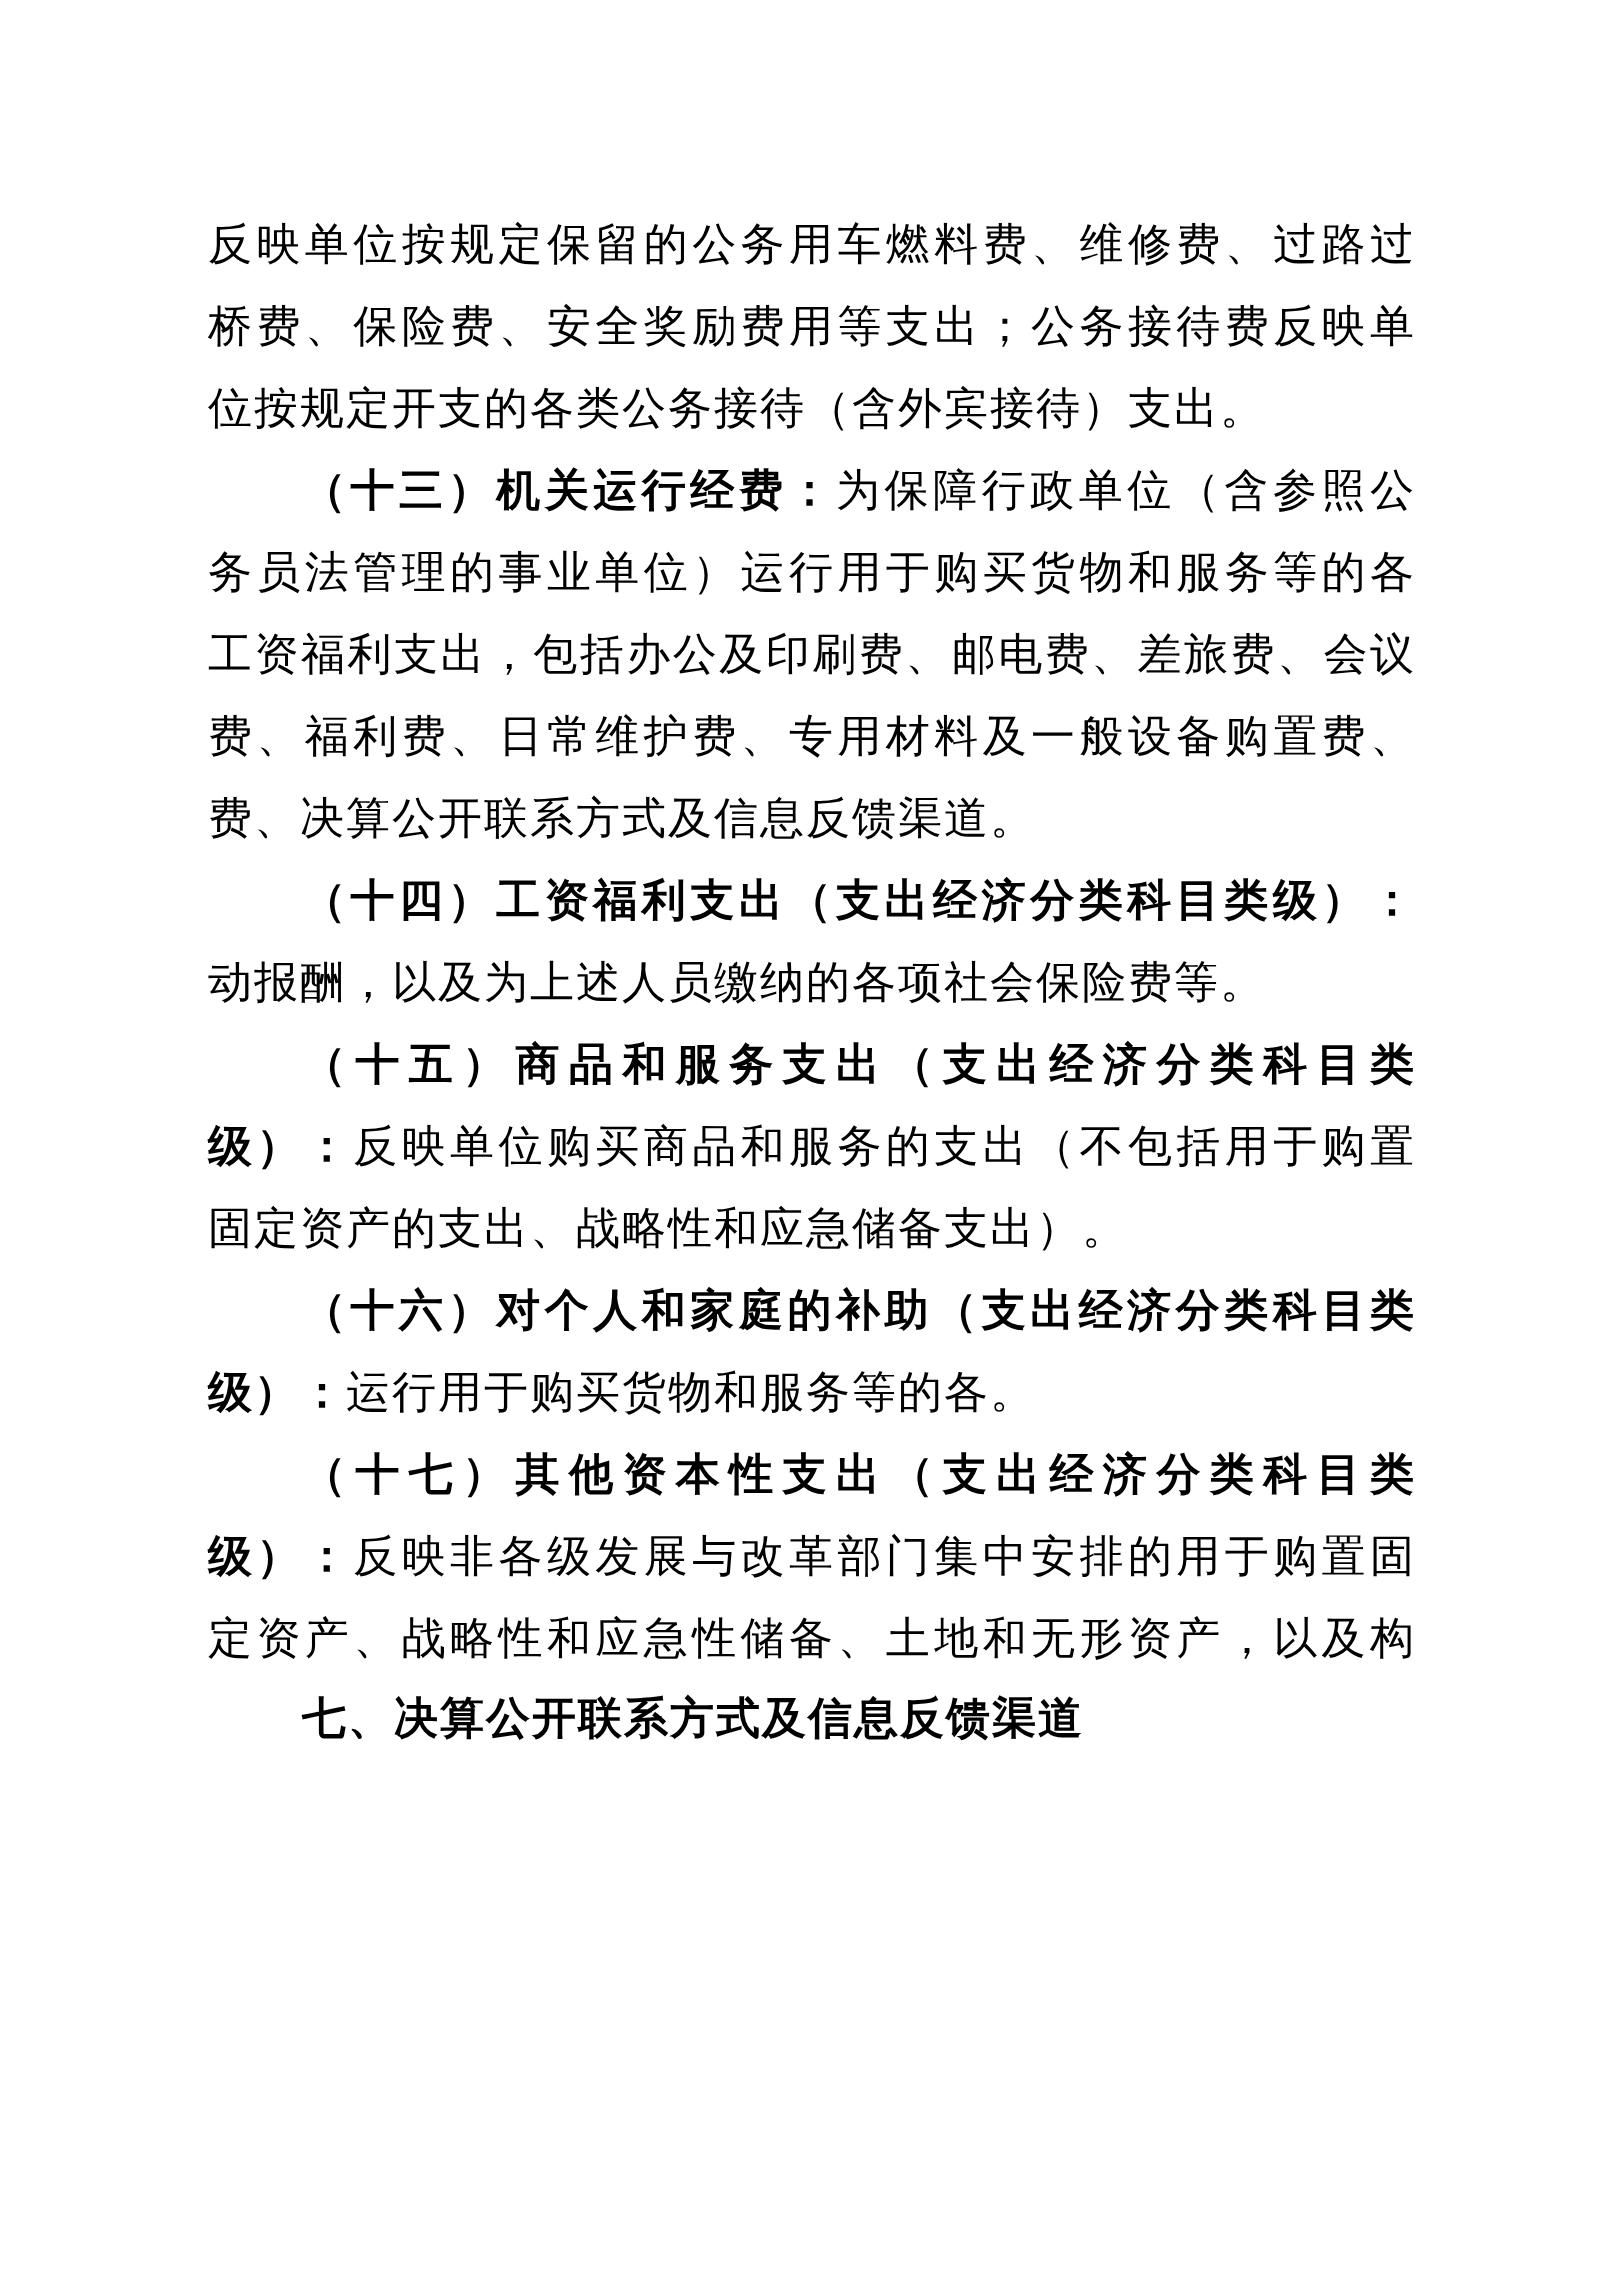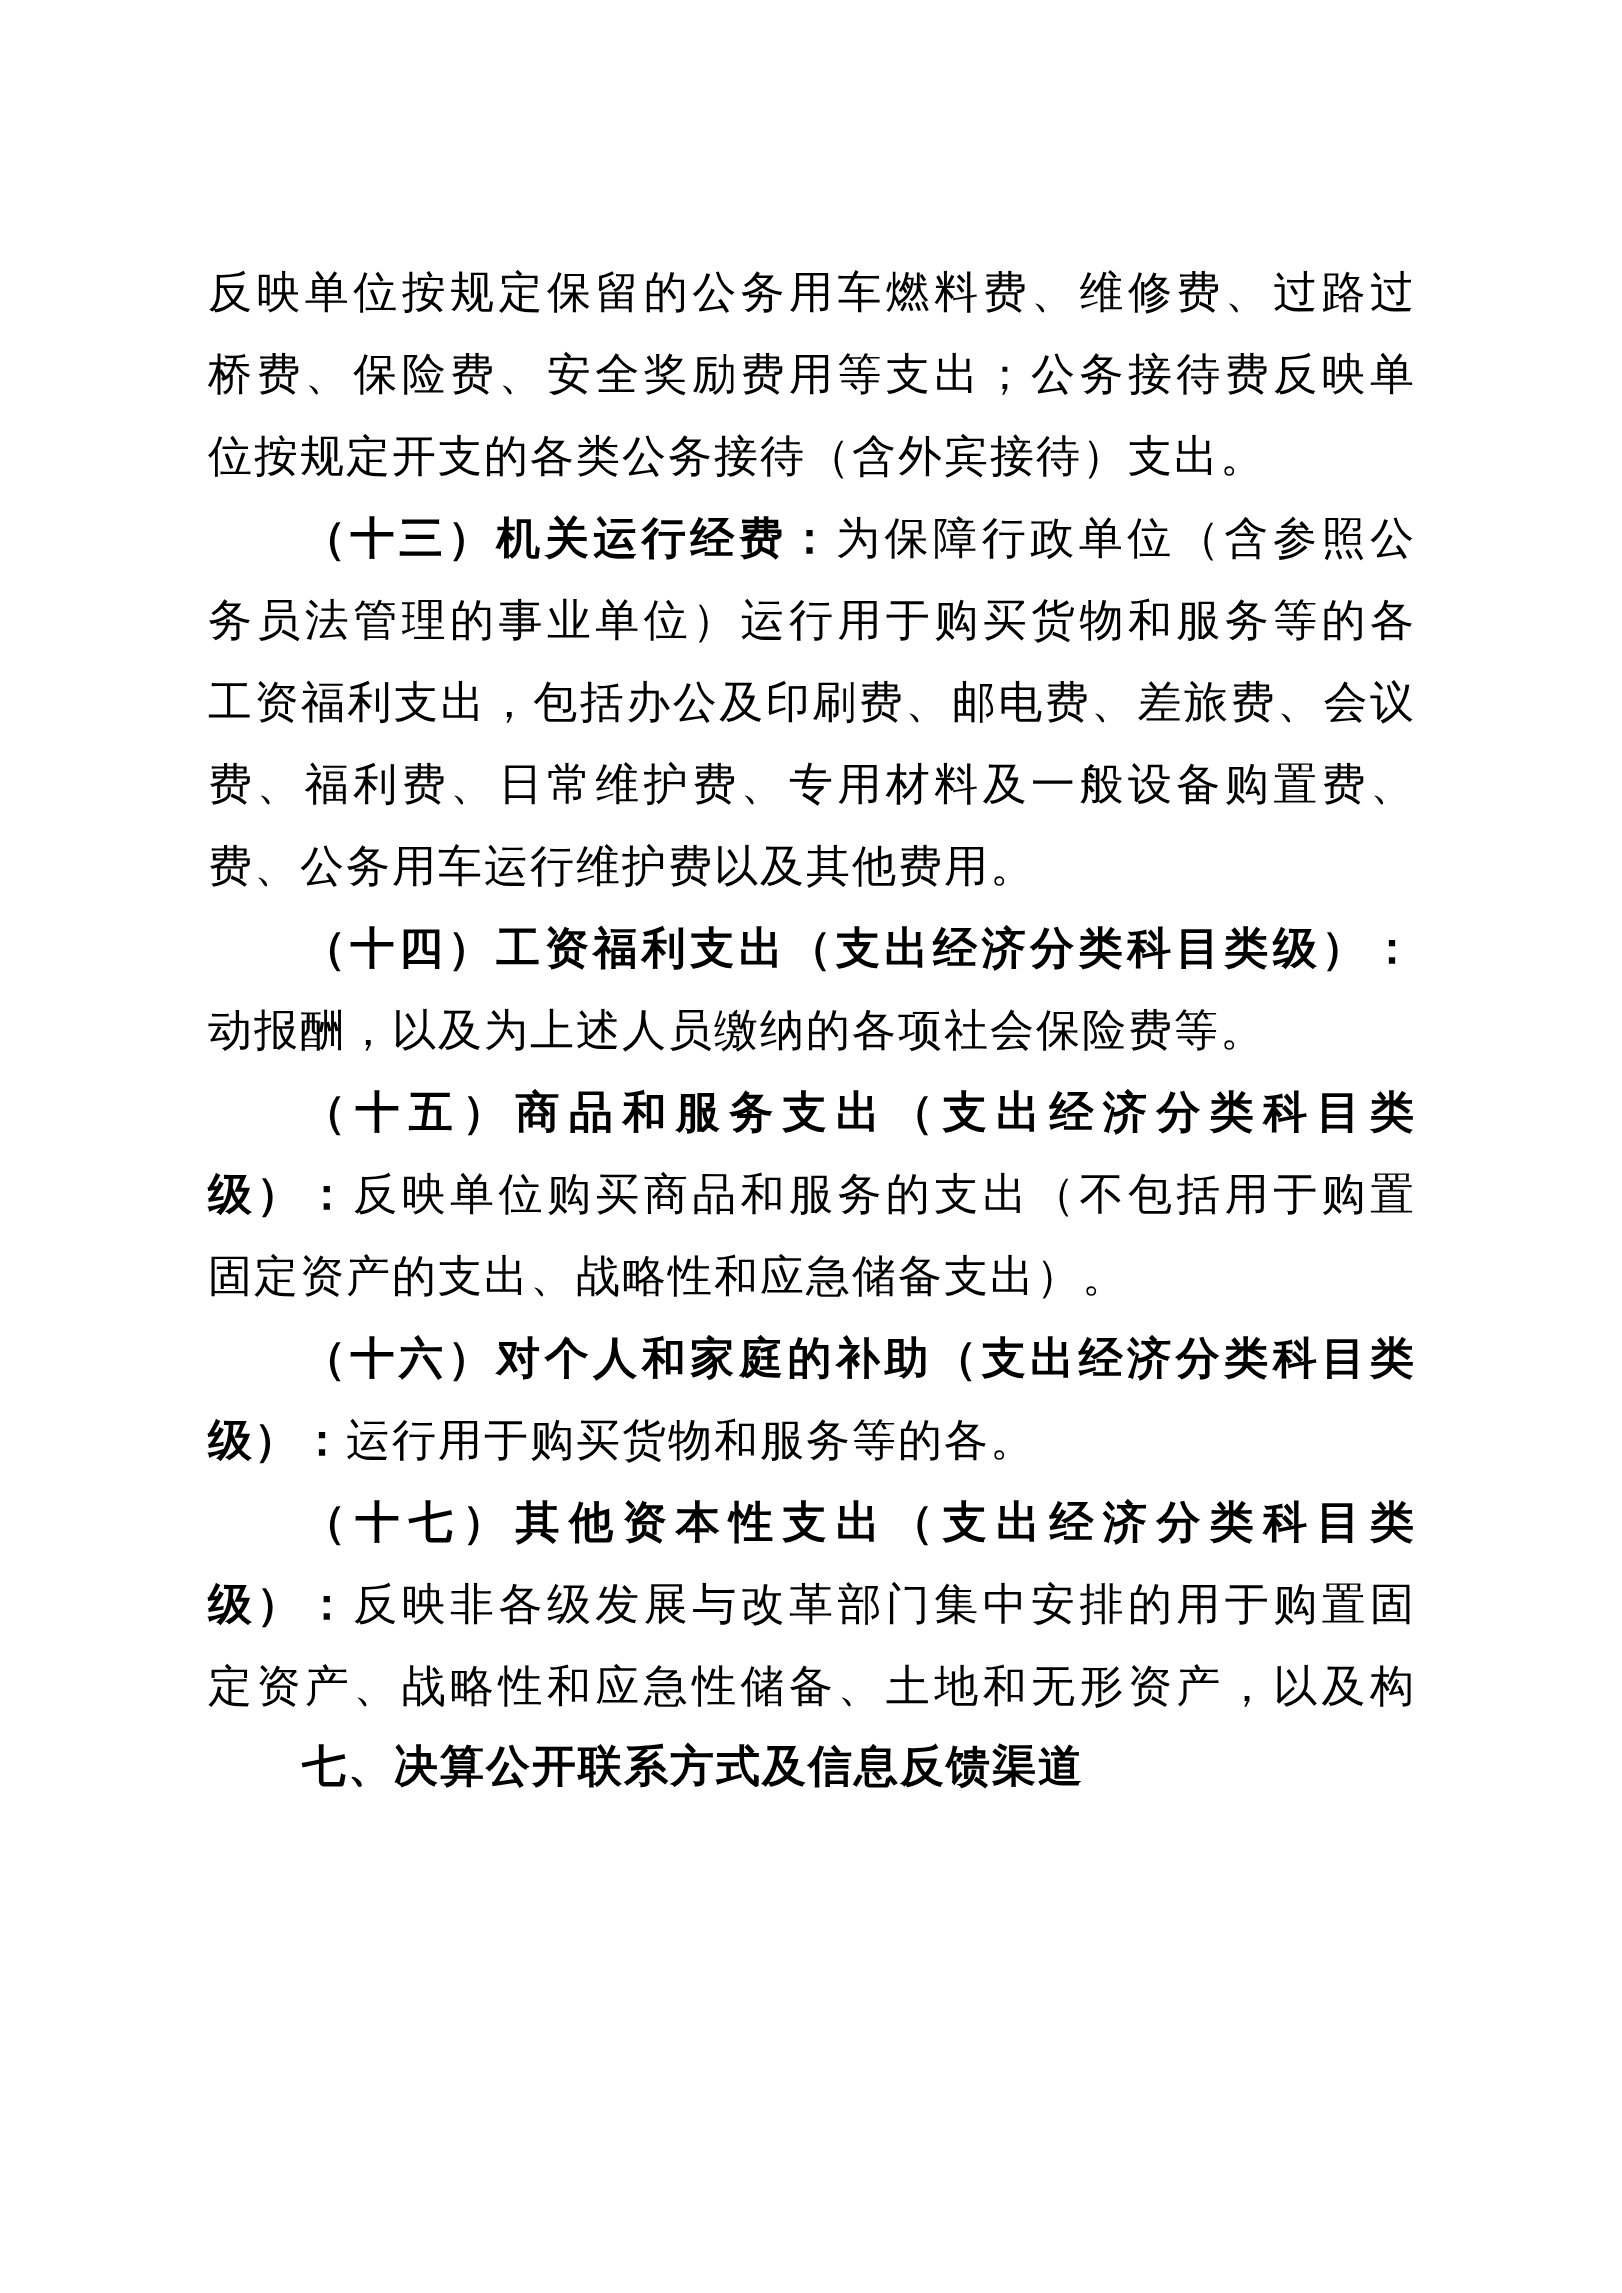--- a/index.html
+++ b/index.html
@@ -8,21 +8,20 @@
     background: #ffffff;
   }
   .page {
     position: relative;
     width: 1622px;
     height: 2204px;
     background: #ffffff;
     overflow: hidden;
     font-family: "Liberation Serif", "DejaVu Serif", serif;
     color: #000000;
-    margin-top: 48px;
   }
   .content {
     position: absolute;
     left: 208px;
     top: 204px;
     width: 1208px;
   }
   .line {
     height: 82px;
     line-height: 82px;
@@ -55,21 +54,21 @@
 
 <div class="page">
   <div class="content" id="content">
       <div class="line justify"><span class="seg-regular">反映单位按规定保留的公务用车燃料费、维修费、过路过</span></div>
       <div class="line justify"><span class="seg-regular">桥费、保险费、安全奖励费用等支出；公务接待费反映单</span></div>
       <div class="line"><span class="seg-regular">位按规定开支的各类公务接待（含外宾接待）支出。</span></div>
       <div class="line justify indent"><span class="seg-bold">（十三）机关运行经费：</span><span class="seg-regular">为保障行政单位（含参照公</span></div>
       <div class="line justify"><span class="seg-regular">务员法管理的事业单位）运行用于购买货物和服务等的各</span></div>
       <div class="line justify"><span class="seg-regular">工资福利支出，包括办公及印刷费、邮电费、差旅费、会议</span></div>
       <div class="line justify"><span class="seg-regular">费、福利费、日常维护费、专用材料及一般设备购置费、</span></div>
-      <div class="line"><span class="seg-regular">费、公务用车运行维护费以及其他费用。</span></div>
+      <div class="line"><span class="seg-regular">费、决算公开联系方式及信息反馈渠道。</span></div>
       <div class="line justify indent"><span class="seg-bold">（十四）工资福利支出（支出经济分类科目类级）：</span></div>
       <div class="line"><span class="seg-regular">动报酬，以及为上述人员缴纳的各项社会保险费等。</span></div>
       <div class="line justify indent"><span class="seg-bold">（十五）商品和服务支出（支出经济分类科目类</span></div>
       <div class="line justify"><span class="seg-bold">级）：</span><span class="seg-regular">反映单位购买商品和服务的支出（不包括用于购置</span></div>
       <div class="line"><span class="seg-regular">固定资产的支出、战略性和应急储备支出）。</span></div>
       <div class="line justify indent"><span class="seg-bold">（十六）对个人和家庭的补助（支出经济分类科目类</span></div>
       <div class="line"><span class="seg-bold">级）：</span><span class="seg-regular">运行用于购买货物和服务等的各。</span></div>
       <div class="line justify indent"><span class="seg-bold">（十七）其他资本性支出（支出经济分类科目类</span></div>
       <div class="line justify"><span class="seg-bold">级）：</span><span class="seg-regular">反映非各级发展与改革部门集中安排的用于购置固</span></div>
       <div class="line justify"><span class="seg-regular">定资产、战略性和应急性储备、土地和无形资产，以及构</span></div>

